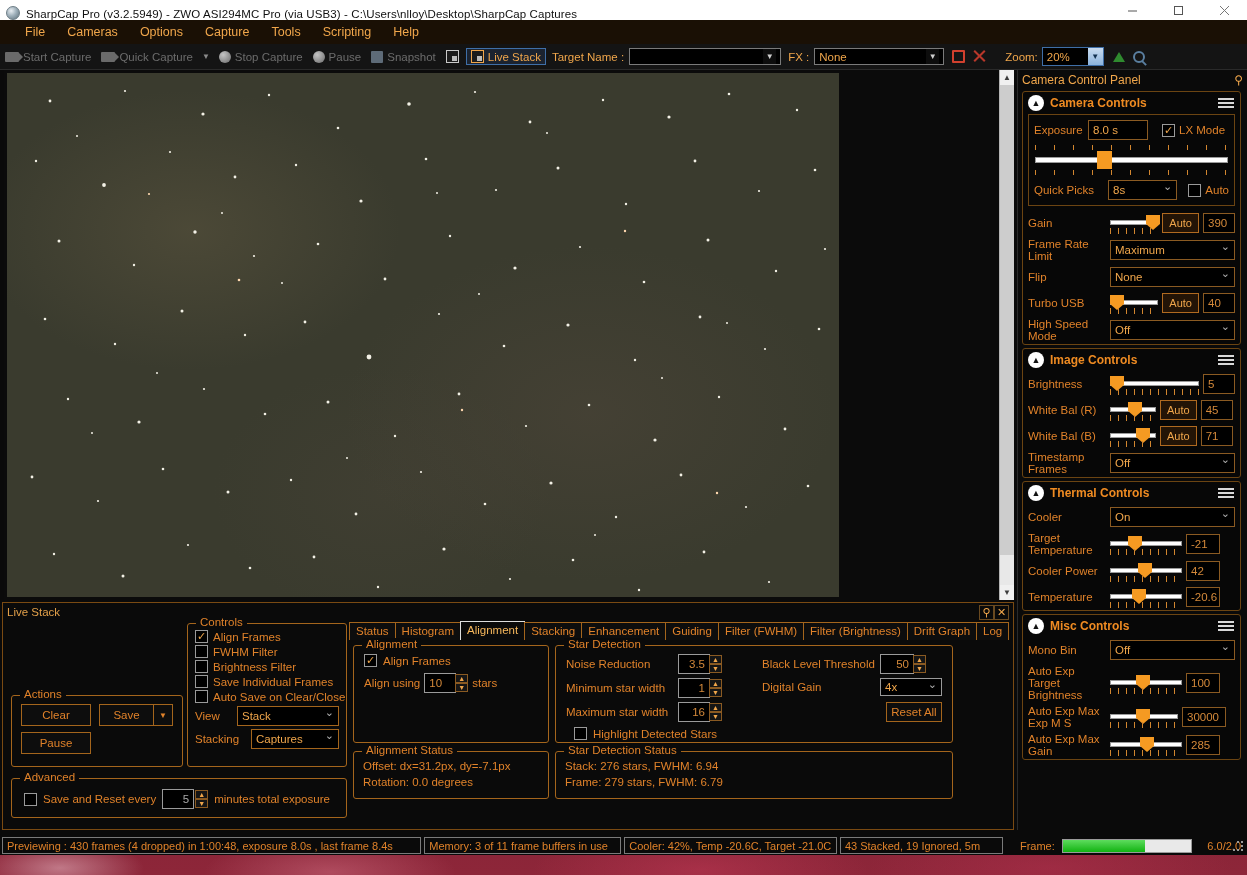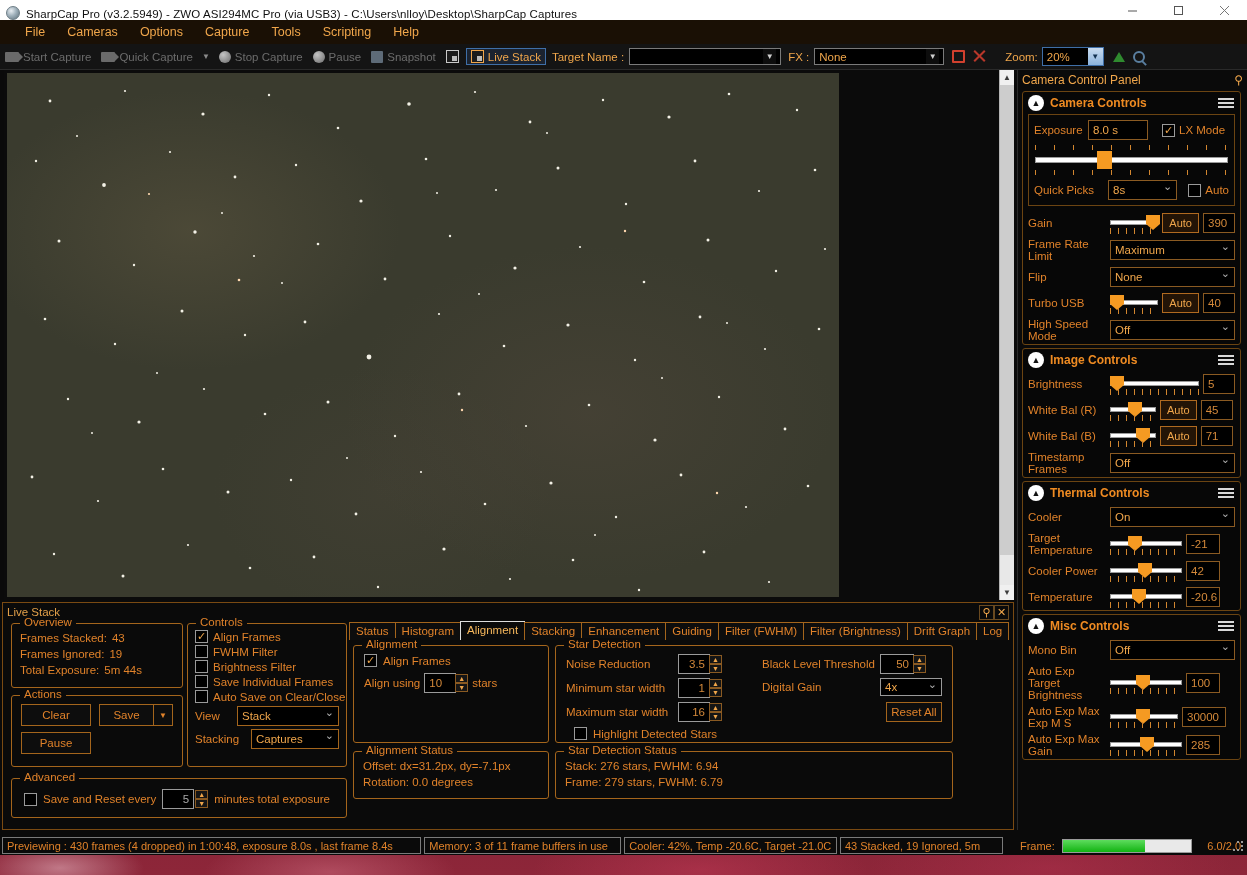--- a/index.html
+++ b/index.html
@@ -721,37 +721,20 @@
 
     <div id="livestack">
       <div id="ls-header">
         <span>Live Stack</span>
         <span class="tools">
           <span>⚲</span>
           <span>✕</span>
         </span>
       </div>
 
-      <div class="fieldset" style="left:8px;top:20px;width:172px;height:65px;">
-        <span class="fs-legend">Overview</span>
-        <div style="padding:6px 0 0 8px">
-          <div style="display:flex;gap:5px;line-height:16px">
-            <span class="ls-txt">Frames Stacked:</span>
-            <span class="ls-txt">43</span>
-          </div>
-          <div style="display:flex;gap:5px;line-height:16px">
-            <span class="ls-txt">Frames Ignored:</span>
-            <span class="ls-txt">19</span>
-          </div>
-          <div style="display:flex;gap:5px;line-height:16px">
-            <span class="ls-txt">Total Exposure:</span>
-            <span class="ls-txt">5m 44s</span>
-          </div>
-        </div>
-      </div>
 
       <div class="fieldset" style="left:8px;top:92px;width:172px;height:72px;">
         <span class="fs-legend">Actions</span>
         <div style="padding:8px 0 0 9px;display:flex;gap:8px;">
           <span class="ls-btn" style="width:70px;height:22px">Clear</span>
           <span style="display:flex">
             <span class="ls-btn" style="width:55px;height:22px">Save</span>
             <span class="ls-btn" style="width:20px;height:22px;margin-left:-1px;font-size:8px">▼</span>
           </span>
         </div>

